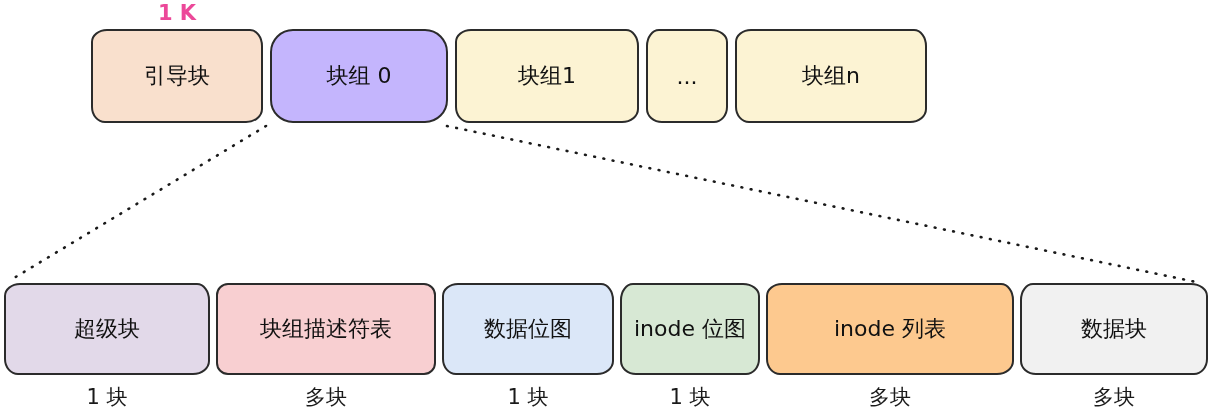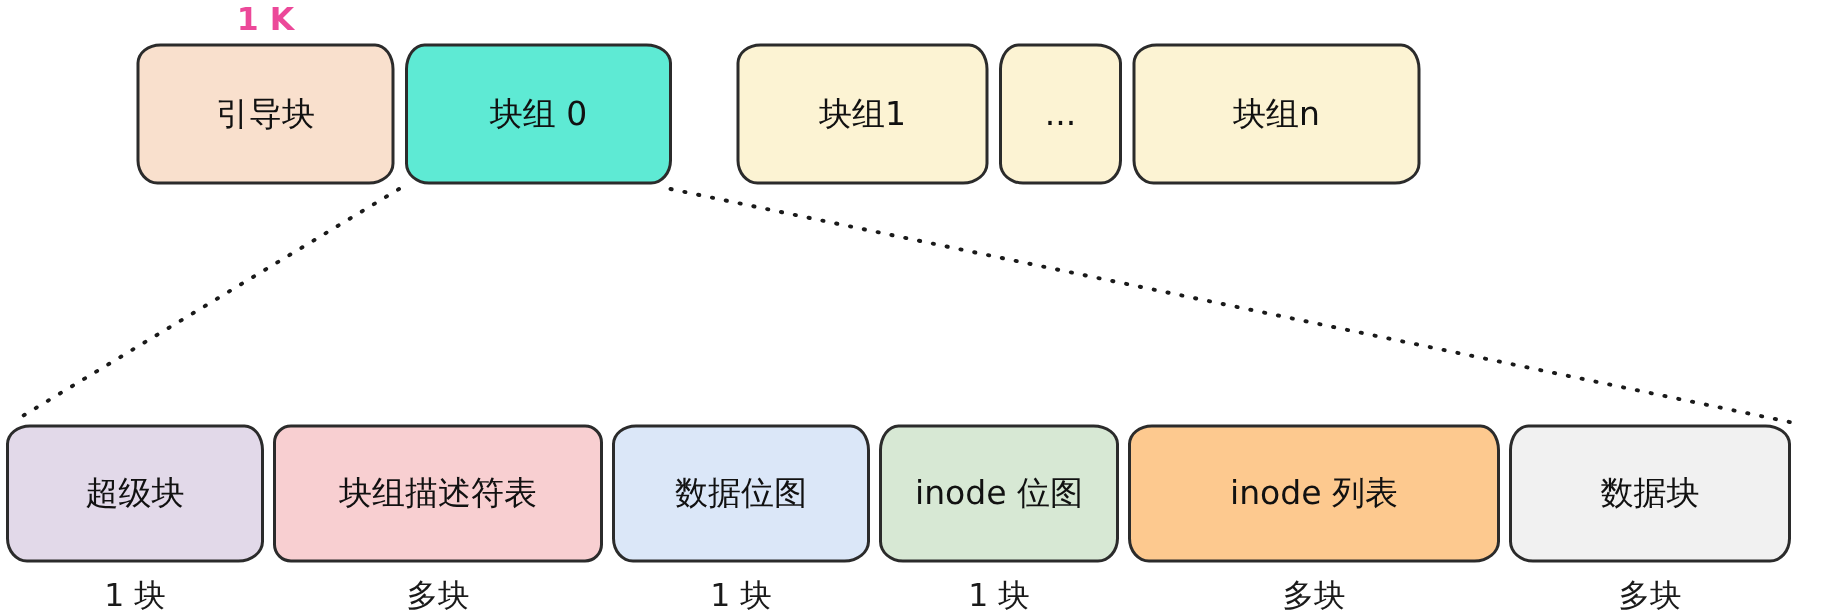--- a/index.html
+++ b/index.html
@@ -47,28 +47,28 @@
     justify-content: center;
     font-size: 22px;
     color: #111111;
     border-radius: 16px 13px 17px 14px / 13px 17px 14px 16px;
   }
   .block.alt-r { border-radius: 13px 17px 14px 16px / 17px 13px 16px 14px; }
   .bb { height: 92px; }
   
   .w-t0 { width: 172px; }
   .w-t1 { width: 178px; }
-  .w-t2 { width: 168px; margin-left: 36px; }
+  .w-t2 { width: 184px; }
   .w-t3 { width: 82px; }
   .w-t4 { width: 192px; }
   
-  .w-b0 { width: 172px; font-family: Liberation Mono, monospace; }
+  .w-b0 { width: 206px; font-family: Liberation Mono, monospace; }
   .w-b1 { width: 220px; }
   .w-b2 { width: 172px; }
-  .w-b3 { width: 160px; }
+  .w-b3 { width: 140px; }
   .w-b4 { width: 248px; }
   .w-b5 { width: 188px; }
   .count-label {
     margin-top: 8px;
     font-size: 21px;
     color: #1a1a1a;
     text-align: center;
     white-space: nowrap;
   }
   .connector-overlay {
@@ -87,21 +87,21 @@
 
   <svg class="connector-overlay" viewBox="0 0 1220 410">
     <line x1="266" y1="126" x2="9" y2="281" stroke="#1a1a1a" stroke-width="2.6" stroke-linecap="round" stroke-dasharray="0.8 8.6"></line>
     <line x1="447" y1="126" x2="1201" y2="283" stroke="#1a1a1a" stroke-width="2.6" stroke-linecap="round" stroke-dasharray="0.8 8.6"></line>
   </svg>
 
   <div class="size-label">1 K</div>
 
   <div class="row row-top">
     <div class="block w-t0" style="background-color: rgb(249, 224, 205);">引导块</div>
-    <div class="block alt-r w-t1" style="background-color: #5eead4;">块组 0</div>
+    <div class="block alt-r w-t1" style="background-color: #c4b5fd; border-radius: 23px;">块组 0</div>
     <div class="block w-t2" style="background-color: rgb(252, 243, 211);">块组1</div>
     <div class="block alt-r w-t3" style="background-color: rgb(252, 243, 211);">...</div>
     <div class="block w-t4" style="background-color: rgb(252, 243, 211);">块组n</div>
   </div>
 
   <div class="row row-bottom">
 
     <div class="block-wrap">
       <div class="block bb w-b0" style="background-color: rgb(226, 217, 233);">超级块</div>
       <div class="count-label">1 块</div>

